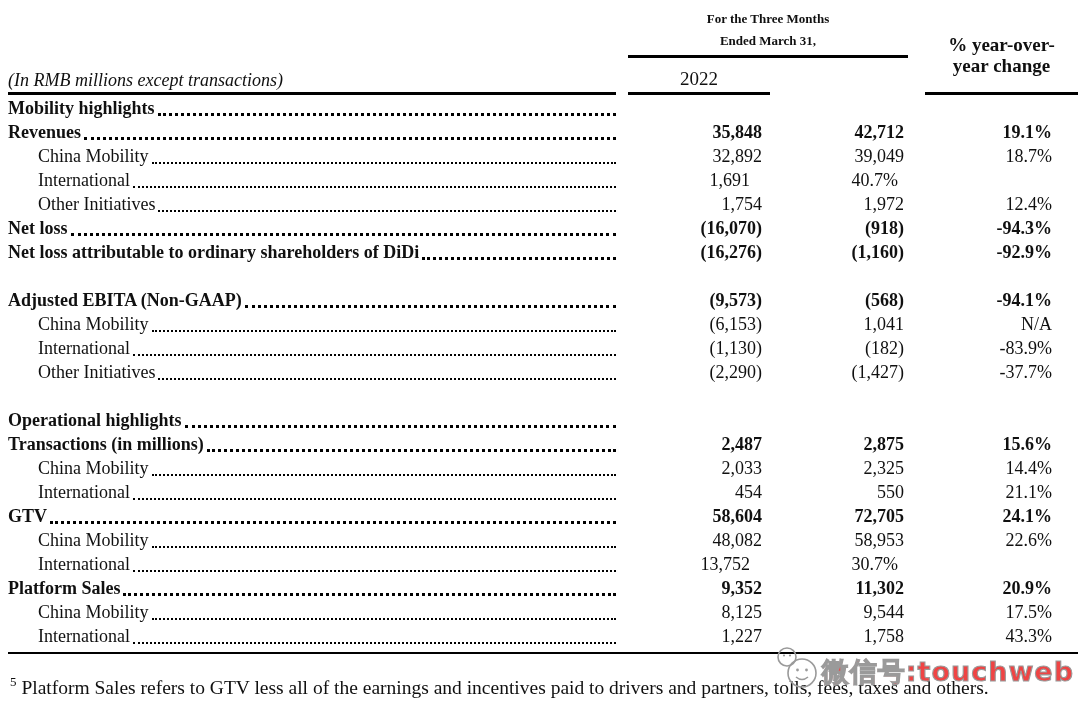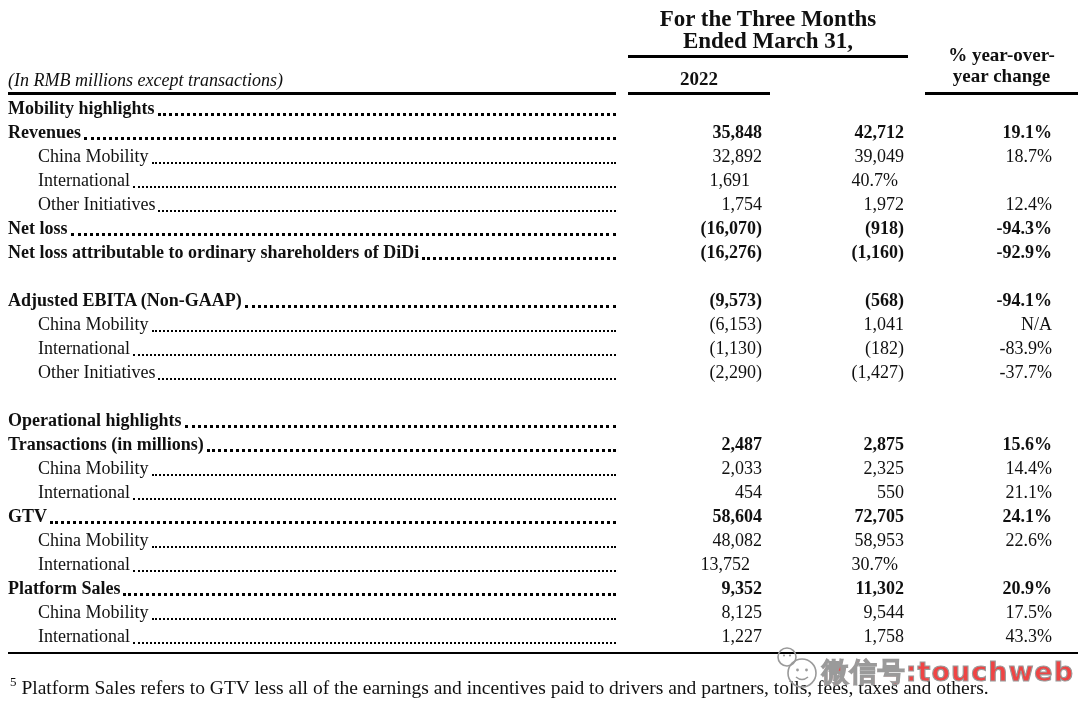--- a/index.html
+++ b/index.html
@@ -22,43 +22,43 @@
     width:608px;
     border-bottom:3px solid #000;
     font-style:italic;
     padding-bottom:1px;
     white-space:nowrap;
   }
   .hdr-group { width:280px; margin-left:12px; }
   .grp-title {
     text-align:center;
     font-weight:bold;
-    font-size:23px;
+    font-size:13px;
     line-height:22px;
     border-bottom:3px solid #000;
     padding-bottom:3px;
   }
   .yr-row { display:flex; margin-top:10px; }
   .yr {
     text-align:center;
-    font-weight:bold;
+    font-weight:normal;
     font-size:19px;
     border-bottom:3px solid #000;
     padding-bottom:2px;
   }
   .y2022 { width:142px; }
   .y2023 { width:130px; margin-left:8px; }
   .hdr-pct {
     width:153px; margin-left:17px;
     text-align:center;
     font-weight:bold;
     font-size:19px;
     line-height:21px;
     border-bottom:3px solid #000;
-    padding-bottom:6px;
+    padding-bottom:16px;
   }
 
   
   .tbody { margin-top:1px; }
   .row { display:flex; align-items:flex-end; height:24px; }
   .row.spacer { height:24px; }
   .row.bold { font-weight:bold; }
   .c-label { width:608px; display:flex; align-items:flex-end; overflow:hidden; }
   .row.indent .lbl { padding-left:30px; }
   .lbl { white-space:nowrap; padding-right:3px; line-height:23px; }

